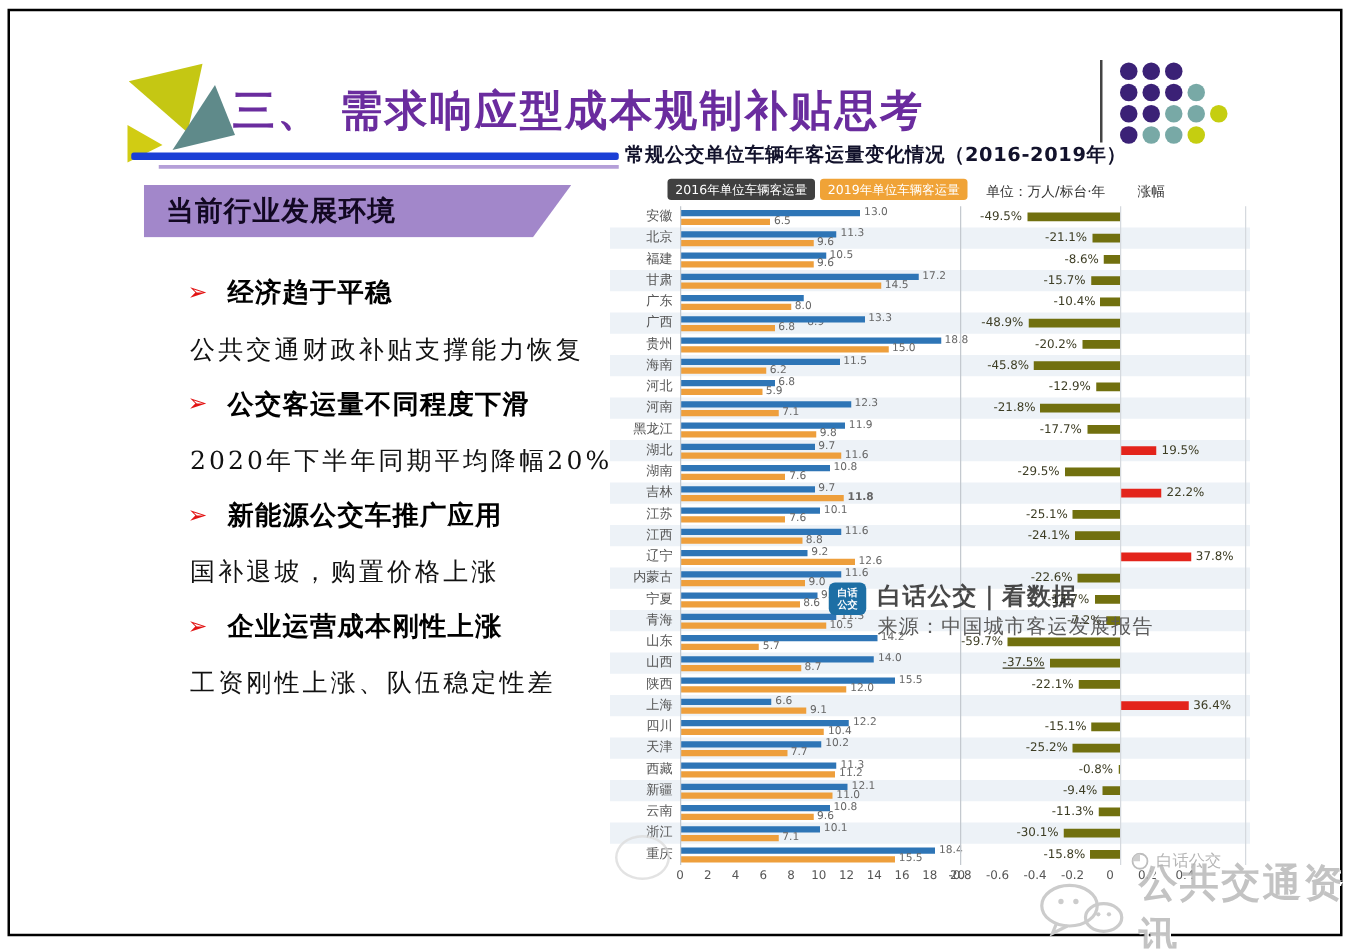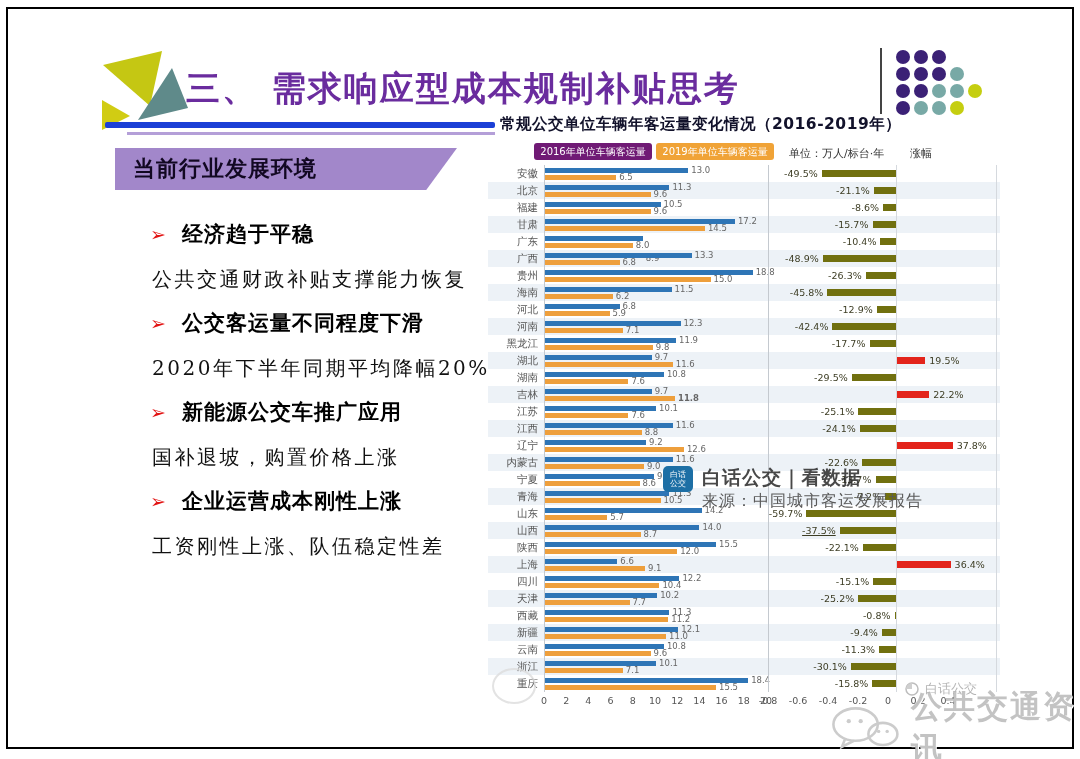--- a/index.html
+++ b/index.html
@@ -26,21 +26,21 @@
   .bullet-head-text{font-size:21px;font-weight:bold;color:#000;letter-spacing:1px;}
   .bullet-detail{font-family:"DejaVu Serif","Liberation Serif",serif;font-size:20px;color:#111;
                  letter-spacing:2.5px;line-height:28px;margin:0 0 16px 2px;}
 
   
   .chart{position:absolute;left:486px;top:110px;width:520px;height:615px;}
   .chart-title{position:absolute;left:14px;top:4px;width:500px;font-size:15.5px;font-weight:bold;
                color:#12122b;letter-spacing:0.5px;}
   .legend-pill{position:absolute;height:17px;border-radius:3px;color:#fff;font-size:10px;
                display:flex;align-items:center;justify-content:center;top:33px;width:118px;}
-  .pill-2016{left:48px;background:#701a75;}
+  .pill-2016{left:48px;background:#404040;}
   .pill-2019{left:170px;background:#f0a337;}
   .unit-label{position:absolute;left:303px;top:36px;font-size:11px;color:#333;}
   .change-label{position:absolute;left:424px;top:36px;font-size:11px;color:#333;}
 
   .plot{position:absolute;left:2px;top:55px;width:512px;}
   .crow{display:flex;height:17px;}
   .crow:nth-child(even){background:#edf2f7;}
   .clabel{width:56px;font-size:10.5px;color:#555;text-align:right;line-height:17px;
           padding-right:6px;box-sizing:border-box;white-space:nowrap;}
   .cleft{width:224px;position:relative;}
@@ -53,21 +53,21 @@
   .pneg{background:#71700f;}
   .ppos{background:#e3241b;}
   .plab{position:absolute;top:3.5px;font-size:9.5px;color:#3d3d24;white-space:nowrap;line-height:10px;}
   .guide{position:absolute;width:1px;background:#cfd4da;top:0;}
   .axis{position:absolute;left:0;width:512px;height:14px;}
   .tick{position:absolute;font-size:9.5px;color:#555;transform:translateX(-50%);white-space:nowrap;}
 
   
   .wm-center{position:absolute;left:663px;top:466px;display:flex;gap:9px;align-items:flex-start;}
   .wm-logo{width:30px;height:26px;border-radius:5px;background:#1d6fa5;color:#fff;font-size:8px;
-           font-weight:normal;display:flex;flex-direction:column;align-items:center;justify-content:center;line-height:9px;}
+           font-weight:bold;display:flex;flex-direction:column;align-items:center;justify-content:center;line-height:9px;}
   .wm-brand{font-size:19px;font-weight:bold;color:rgba(40,40,40,0.85);letter-spacing:1px;line-height:22px;}
   .wm-source{font-size:16px;color:#5a5a5a;margin-top:3px;letter-spacing:1px;}
   .ghost-circle{position:absolute;left:492px;top:668px;width:40px;height:32px;border:2px solid #dcdcdc;
                 border-radius:50%;opacity:0.8;}
   .wm-small{position:absolute;left:905px;top:680px;font-size:13px;color:#b5b5b5;display:flex;gap:6px;align-items:center;}
   .wm-big{position:absolute;left:830px;top:686px;display:flex;align-items:center;gap:6px;}
   .wm-big-text{font-size:31px;font-weight:bold;color:rgba(175,175,175,0.75);letter-spacing:2px;
                text-shadow:1px 1px 0 #fff;}
 </style>
 </head>
@@ -226,21 +226,21 @@
         <div class="crow">
           <div class="clabel">贵州</div>
           <div class="cleft">
             <div class="hbar b2016" style="width: 208.7px;"></div>
             <span class="bval" style="left: 211.7px; top: 2px;">18.8</span>
             <div class="hbar b2019" style="width: 166.5px;"></div>
             <span class="bval" style="left: 169.5px; top: 8.5px;">15.0</span>
           </div>
           <div class="cright">
             <div class="pbar pneg" style="left: 97.7px; width: 30.3px;"></div>
-            <span class="plab" style="right: 138.3px;">-26.3%</span>
+            <span class="plab" style="right: 138.3px;">-20.2%</span>
           </div>
         </div>
         <div class="crow">
           <div class="clabel">海南</div>
           <div class="cleft">
             <div class="hbar b2016" style="width: 127.6px;"></div>
             <span class="bval" style="left: 130.6px; top: 2px;">11.5</span>
             <div class="hbar b2019" style="width: 68.8px;"></div>
             <span class="bval" style="left: 71.8px; top: 8.5px;">6.2</span>
           </div>
@@ -265,21 +265,21 @@
         <div class="crow">
           <div class="clabel">河南</div>
           <div class="cleft">
             <div class="hbar b2016" style="width: 136.5px;"></div>
             <span class="bval" style="left: 139.5px; top: 2px;">12.3</span>
             <div class="hbar b2019" style="width: 78.8px;"></div>
             <span class="bval" style="left: 81.8px; top: 8.5px;">7.1</span>
           </div>
           <div class="cright">
             <div class="pbar pneg" style="left: 64.4px; width: 63.6px;"></div>
-            <span class="plab" style="right: 171.6px;">-42.4%</span>
+            <span class="plab" style="right: 171.6px;">-21.8%</span>
           </div>
         </div>
         <div class="crow">
           <div class="clabel">黑龙江</div>
           <div class="cleft">
             <div class="hbar b2016" style="width: 132.1px;"></div>
             <span class="bval" style="left: 135.1px; top: 2px;">11.9</span>
             <div class="hbar b2019" style="width: 108.8px;"></div>
             <span class="bval" style="left: 111.8px; top: 8.5px;">9.8</span>
           </div>

